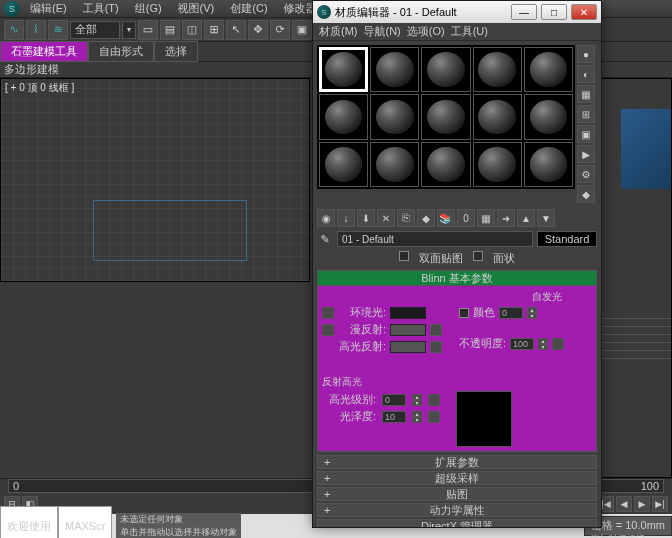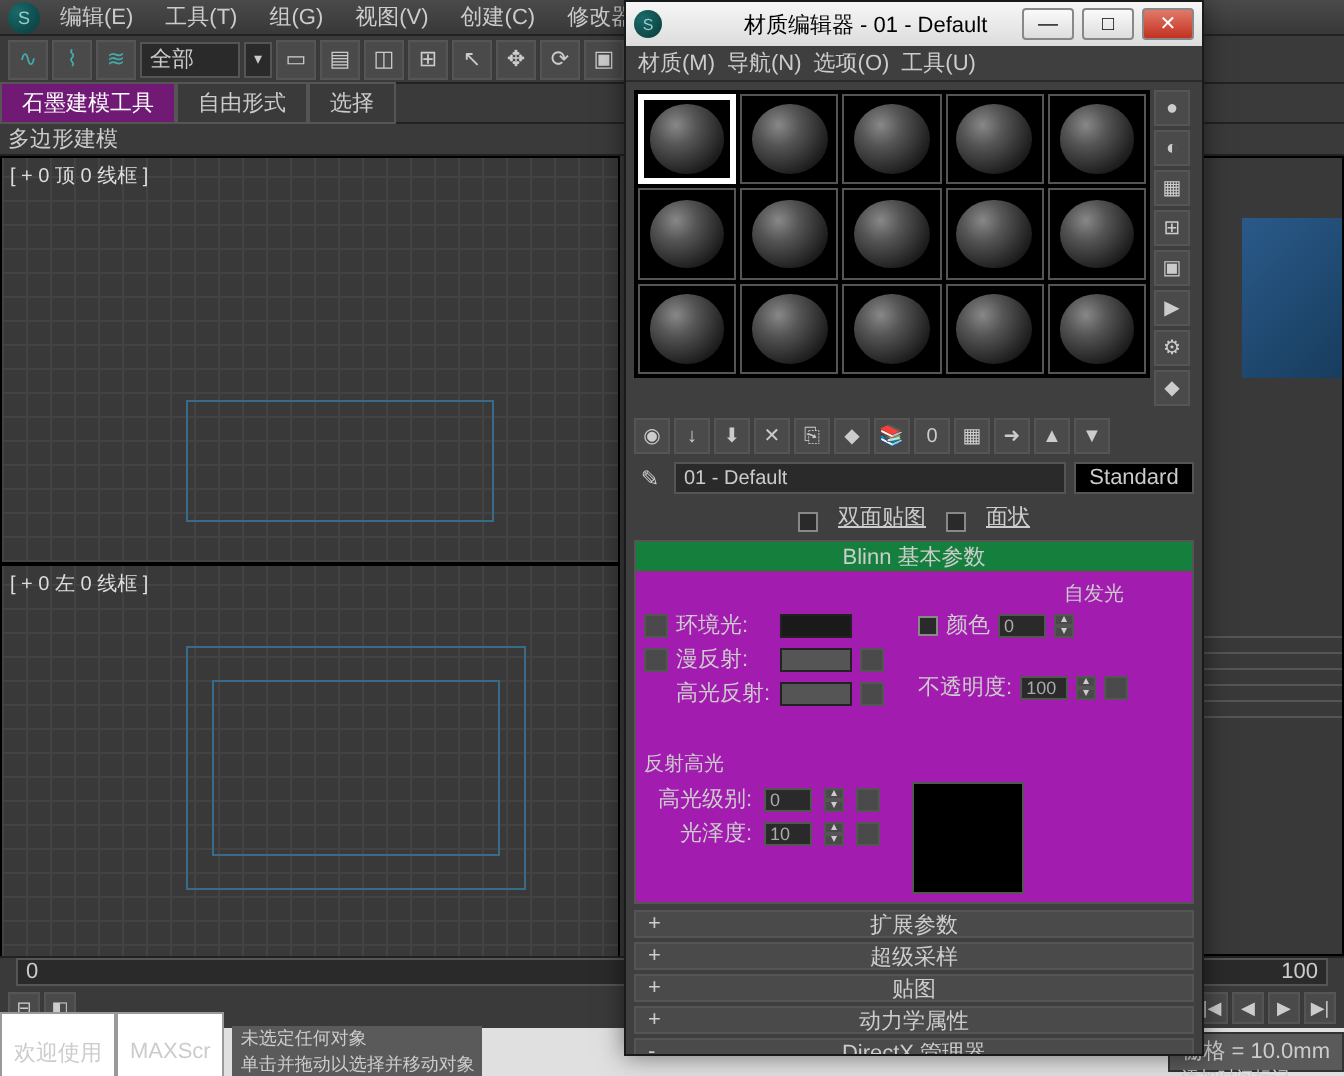--- a/index.html
+++ b/index.html
@@ -13,21 +13,21 @@
 
 .main-toolbar { position: absolute; top: 18px; left: 0; right: 0; height: 24px; background: #3a3a3a; display: flex; align-items: center; padding: 0 4px; gap: 2px; border-bottom: 1px solid #222; }
 .tb-ico { width: 20px; height: 20px; background: #4a4a4a; border: 1px solid #555; display:flex;align-items:center;justify-content:center; font-size:11px; color:#ccc; }
 .tb-ico.blue { color:#4aa; }
 .tb-sel { height: 18px; background:#2a2a2a; border:1px solid #555; padding:0 4px; min-width:50px; display:flex;align-items:center; }
 .tb-chev { width:14px; height:18px; background:#2a2a2a; border:1px solid #555; display:flex;align-items:center;justify-content:center;font-size:8px; }
 
 
 .ribbon-row { position: absolute; top: 42px; left: 0; right: 0; height: 20px; background: #3a3a3a; display:flex; align-items:center; border-bottom:1px solid #222; }
 .ribbon-tab { padding: 2px 10px; border:1px solid #555; background:#3a3a3a; }
-.ribbon-tab.active { background:#701a75; color:#fff; }
+.ribbon-tab.active { background:#a21caf; color:#fff; }
 
 .ribbon-sub { position:absolute; top:62px; left:0; right:0; height:16px; background:#3a3a3a; padding-left:4px; display:flex;align-items:center; border-bottom:1px solid #222; }
 
 
 .viewports { position:absolute; top:78px; left:0; width:310px; bottom:52px; display:grid; grid-template-rows: 1fr 1fr; }
 .viewport { position:relative; border:1px solid #000; background-image:
   repeating-linear-gradient(0deg, #434343 0 1px, transparent 1px 12px),
   repeating-linear-gradient(90deg, #434343 0 1px, transparent 1px 12px);
   background-color:#393939;
 }
@@ -51,21 +51,21 @@
 
 .statusbar { position:absolute; left:0; right:0; bottom:0; height:24px; background:#e0e0e0; display:flex; align-items:center; font-size:10px; color:#000; }
 .statusbar .cell { border:1px solid #999; padding:1px 4px; height:18px; display:flex;align-items:center; }
 .statusbar .welcome { background:#fff; padding:19px 6px; }
 .statusbar .grid-info { margin-left:auto; background:#5a5a5a; color:#ddd; border:1px solid #333; padding:1px 6px; height:20px; display:flex;align-items:center; }
 
 
 .mat-window { position:absolute; top:0; left:312px; width:290px; height:528px; background:#3f3f3f; border:1px solid #1a1a1a; box-shadow:0 0 12px rgba(0,0,0,.5); display:flex; flex-direction:column; }
 .mat-titlebar { height:22px; background:linear-gradient(#f7f7f7,#dcdcdc); display:flex; align-items:center; padding:0 4px; gap:4px; color:#000; }
 .mat-titlebar .logo { width:14px; height:14px; border-radius:50%; background:radial-gradient(circle at 30% 30%, #1a6a6a, #0a3a3a); font-size:8px; display:flex;align-items:center;justify-content:center;color:#9cc; }
-.mat-titlebar .title-text { flex:1; font-size:11px; color:#000;margin-left:37px; }
+.mat-titlebar .title-text { flex:1; font-size:11px; color:#000; }
 .win-btn { width:26px; height:16px; border:1px solid #888; display:flex;align-items:center;justify-content:center; font-size:10px; color:#000; background:linear-gradient(#fafafa,#ddd); border-radius:2px; }
 .win-btn.close { background:linear-gradient(#e07a6a,#c43020); color:#fff; }
 
 .mat-menubar { height:18px; background:#3f3f3f; display:flex; align-items:center; gap:6px; padding:0 6px; border-bottom:1px solid #2a2a2a; }
 
 .mat-body { flex:1; overflow:hidden; display:flex; flex-direction:column; }
 
 
 .sample-area { display:flex; padding:4px; gap:2px; }
 .sample-grid { flex:1; display:grid; grid-template-columns:repeat(5,1fr); grid-template-rows:repeat(3,1fr); gap:2px; background:#000; padding:2px; height:144px; }
@@ -83,26 +83,26 @@
 .name-row { display:flex; align-items:center; gap:4px; padding:2px 4px; }
 .name-row .eyedrop { width:16px;height:16px; display:flex;align-items:center;justify-content:center; }
 .name-row input { flex:1; height:16px; background:#2a2a2a; border:1px solid #555; color:#ccc; padding:0 4px; font-size:10px; }
 .name-row .type-btn { width:60px; height:16px; background:#000000; border:1px solid #555; display:flex;align-items:center;justify-content:center; }
 
 
 .rollout { margin:2px 4px; }
 .rollout-header { height:16px; background:#15803d; border:1px solid #555; display:flex; align-items:center; justify-content:center; font-size:10px; position:relative; }
 .rollout-body { border:1px solid #555; border-top:none; padding:4px; background:#a21caf; }
 
-.map-row { display:flex; align-items:flex-end; justify-content:center; gap:10px; font-size:10px; padding:2px;text-decoration:underline; }
+.map-row { display:flex; align-items:flex-start; justify-content:center; gap:10px; font-size:10px; padding:2px; }
 .chk { width:10px; height:10px; border:1px solid #888; background:#2a2a2a; display:inline-block; }
 
 .blinn-body { display:grid; grid-template-columns:1fr 1fr; gap:4px; font-size:10px; }
 .param-row { display:flex; align-items:center; gap:4px; padding:1px 0; }
-.param-row .lbl { width:48px; text-align:left; }
+.param-row .lbl { width:48px; text-align:right; }
 .swatch { width:36px; height:12px; background:#555; border:1px solid #222; }
 .swatch.dark { background:#1a1a1a; }
 .map-slot { width:12px; height:12px; background:#4a4a4a; border:1px solid #555; }
 .spinner { height:12px; background:#2a2a2a; border:1px solid #555; padding:0 2px; display:flex;align-items:center; min-width:24px; font-size:9px; color:#aaa; }
 .spin-btns { display:flex; flex-direction:column; }
 .spin-btns div { width:10px; height:6px; background:#4a4a4a; border:1px solid #555; font-size:6px; line-height:4px; text-align:center; }
 
 .spec-row { display:flex; align-items:center; gap:6px; padding:1px 0; }
 .spec-row .lbl { width:54px; text-align:right; }
 .spec-graph { width:56px; height:56px; background:#000; border:1px solid #555; }
@@ -150,25 +150,20 @@
 </div>
 <div class="ribbon-sub">
   <span>多边形建模</span>
 </div>
 
 <div class="viewports">
   <div class="viewport">
     <div class="vp-label">[ + 0 顶 0 线框 ]</div>
     <div class="vp-wire" style="left:30%;top:60%;width:50%;height:30%;"></div>
   </div>
-  <div class="viewport">
-    <div class="vp-label">[ + 0 左 0 线框 ]</div>
-    <div class="vp-wire" style="left:30%;top:20%;width:55%;height:60%;"></div>
-    <div class="vp-wire" style="left:34%;top:28%;width:47%;height:44%;"></div>
-  </div>
 </div>
 
 <div class="viewport-right">
   <div class="solid-box"></div>
   <div class="persp-grid">
     <div style="top:0"></div>
       <div style="top:8px"></div>
       <div style="top:16px"></div>
       <div style="top:24px"></div>
       <div style="top:32px"></div>

